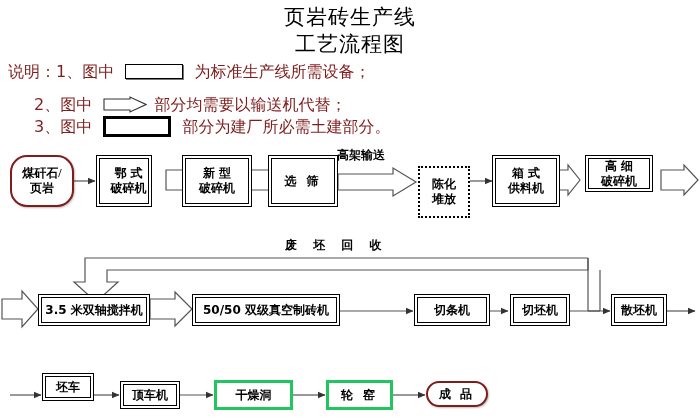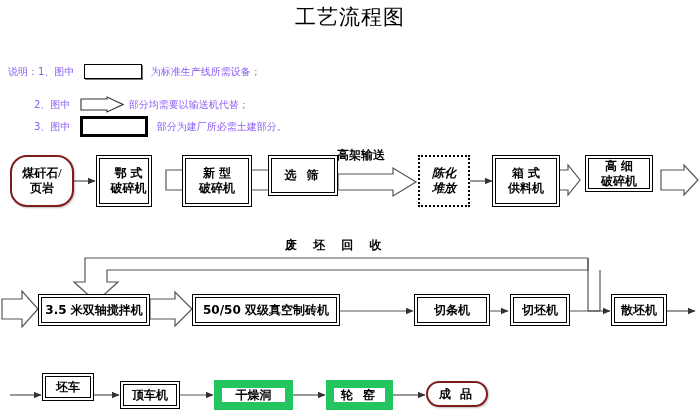--- a/index.html
+++ b/index.html
@@ -33,23 +33,23 @@
     line-height: 27px;
     letter-spacing: 1px;
     font-family: "DejaVu Serif", "Liberation Serif", serif;
     color: #000;
   }
   .title .l2 { display: block; }
 
   
   .legend {
     position: absolute;
-    font-size: 10px;
+    font-size: 16px;
     line-height: 14px;
-    color: #8b5cf6;
+    color: #7f1d1d;
     white-space: nowrap;
   }
   .lg1 { left: 8px;  top: 64px; }
   .lg2 { left: 34px; top: 96px; }
   .lg3 { left: 34px; top: 116px; }
   .legend .txt { vertical-align: middle; }
 
   .key-thin {
     display: inline-block;
     width: 56px; height: 13px;
@@ -91,21 +91,21 @@
     z-index: 3;
   }
   
   .node.dbl {
     border: 1px solid #000;
     box-shadow: inset 0 0 0 2px #fff, inset 0 0 0 3px #000;
     padding: 3px;
   }
   
   .node.thick {
-    border: 8px solid #22c55e;
+    border: 3px solid #22c55e;
     text-align: right;
   }
   
   .node.dot {
     border: 2px dotted #000;
   }
   
   .node.round {
     border: 2px solid #7f1d1d;
     border-radius: 17px;
@@ -169,20 +169,21 @@
   <line x1="667" y1="311" x2="695" y2="311" stroke="#555" stroke-width="1.2" marker-end="url(#tip)"></line>
 
   <line x1="10" y1="395" x2="41" y2="395" stroke="#555" stroke-width="1.2" marker-end="url(#tip)"></line>
   <line x1="94" y1="395" x2="119" y2="395" stroke="#555" stroke-width="1.2" marker-end="url(#tip)"></line>
   <line x1="180" y1="395" x2="213" y2="395" stroke="#555" stroke-width="1.2" marker-end="url(#tip)"></line>
   <line x1="293" y1="395" x2="325" y2="395" stroke="#555" stroke-width="1.2" marker-end="url(#tip)"></line>
   <line x1="393" y1="395" x2="425" y2="395" stroke="#555" stroke-width="1.2" marker-end="url(#tip)"></line>
 </svg>
 
 <div class="title">
+  <span>页岩砖生产线</span>
   <span class="l2">工艺流程图</span>
 </div>
 
 <div class="legend lg1">
   <span class="txt">说明：1、图中</span>
   <span class="key-thin"></span>
   <span class="txt">为标准生产线所需设备；</span>
 </div>
 
 <div class="legend lg2">
@@ -209,27 +210,27 @@
 <div class="node dbl" style="left:96px; top:155px; width:56px; height:52px;padding-left:12px;">
   <span class="lines">鄂 式
 破碎机</span>
 </div>
 
 <div class="node dbl" style="left:182px; top:155px; width:70px; height:52px;">
   <span class="lines">新 型
 破碎机</span>
 </div>
 
-<div class="node dbl sp" style="left:268px; top:155px; width:70px; height:41px;">
+<div class="node dbl sp" style="left:268px; top:155px; width:70px; height:52px;">
   <span class="lines">选 筛</span>
 </div>
 
 <div class="flabel" style="left:337px; top:148px;">高架输送</div>
 
-<div class="node dot" style="left:418px; top:155px; width:52px; height:52px;font-style:italic;">
+<div class="node dot" style="left:418px; top:166px; width:52px; height:52px;">
   <span class="lines">陈化
 堆放</span>
 </div>
 
 <div class="node dbl" style="left:492px; top:155px; width:68px; height:52px;">
   <span class="lines">箱 式
 供料机</span>
 </div>
 
 <div class="node dbl" style="left:585px; top:155px; width:68px; height:37px;">

